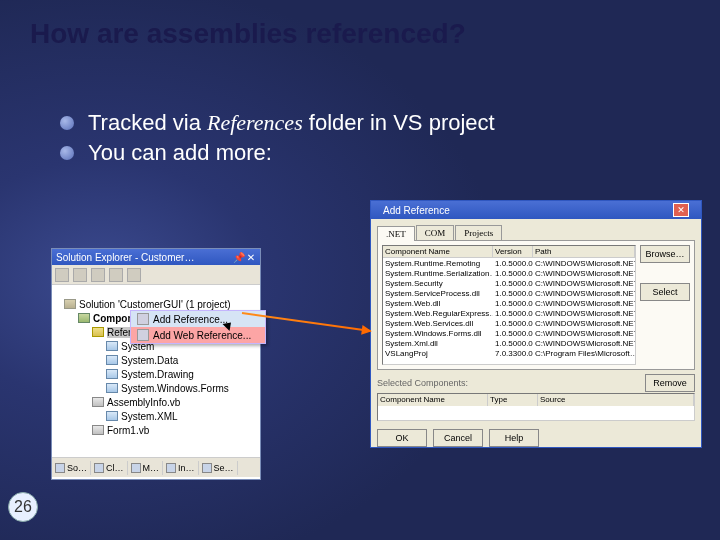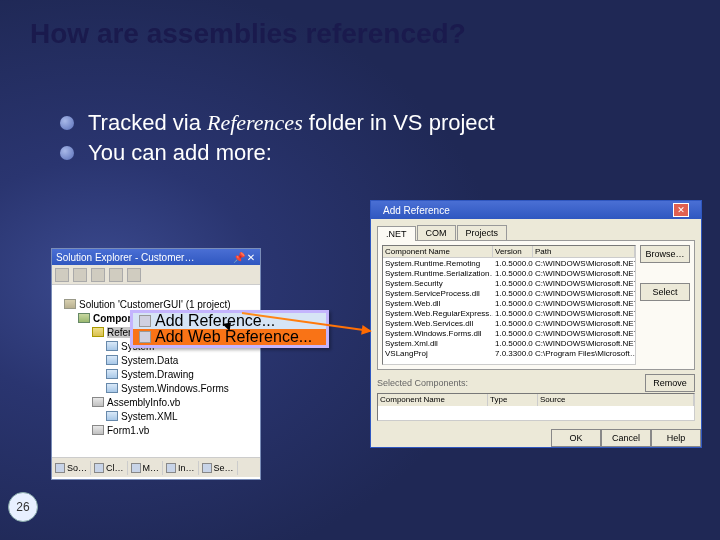--- a/index.html
+++ b/index.html
@@ -20,21 +20,21 @@
     background: radial-gradient(circle at 35% 35%, #a8b8e8, #5a6fb8);
     margin-right: 14px;
   }
   .bullet-text { color: #fff; font-size: 22px; }
   .italic { font-style: italic; font-family: "Times New Roman", serif; }
   .page-num {
     position: absolute; left: 8px; bottom: 18px;
     width: 30px; height: 30px; border-radius: 50%;
     background: #e8f0ff; border: 1px solid #8aa;
     display: flex; align-items: center; justify-content: center;
-    font-size: 12px; color: #333;
+    font-size: 16px; color: #333;
   }
 
   
   .solexp {
     position: absolute; left: 51px; top: 248px;
     width: 210px; height: 232px; background: #fff;
     border: 1px solid #7a8db8; font-size: 10px;
   }
   .win-titlebar {
     background: linear-gradient(#4a6fd4, #2f57c0);
@@ -66,21 +66,21 @@
   .se-tabs {
     background: #e8e4d8; height: 20px; display: flex; border-top: 1px solid #ccc;
     font-size: 9px; align-items: center;
   }
   .se-tab { padding: 2px 3px; border-right: 1px solid #ccc; display: flex; align-items: center; gap: 2px; }
   .se-tab .ti { width: 10px; height: 10px; background: #c8d4e8; border:1px solid #888; }
 
   
   .ctx-menu {
     position: absolute; left: 130px; top: 310px;
-    background: #f97316; border: 3px solid #c4b5fd; font-size: 16px;
+    background: #fca5a5; border: 1px solid #c4b5fd; font-size: 10px;
     box-shadow: 2px 2px 3px rgba(0,0,0,0.3); z-index: 5;
   }
   .ctx-item { padding: 2px 14px 2px 6px; display: flex; align-items: center; height: 16px; }
   .ctx-item.hl { background: #d6e4f5; }
   .ctx-icon { width: 12px; height: 12px; margin-right: 4px; background: #d0d0e0; border:1px solid #999; }
 
   
   .arrow {
     position: absolute; left: 242px; top: 312px; width: 130px; height: 2px;
     background: linear-gradient(to right, #ff8c1a, #ff6a00);
@@ -101,21 +101,21 @@
     background: linear-gradient(#4a6fd4, #2f57c0); color: #fff;
     height: 18px; display: flex; align-items: center; justify-content: space-between;
     padding: 0 12px; font-size: 10px;
   }
   .dlg-close {
     width: 16px; height: 14px; background: #e06050; color: #fff;
     display: flex; align-items: center; justify-content: center; font-size: 9px;
     border: 1px solid #fff;
   }
   .dlg-tabs {
-    display: flex; margin: 6px 6px 0 6px; font-size: 9px;
+    display: flex; margin: 6px 6px 0 6px; font-size: 9px; font-family: Liberation Serif, serif;
   }
   .dlg-tab {
     padding: 2px 8px; background: #ece9d8; border: 1px solid #999;
     border-bottom: none; margin-right: 1px;
   }
   .dlg-tab.active { background: #fcfaf4; position: relative; top: 1px; }
   .dlg-panel {
     margin: 0 6px; background: #fcfaf4; border: 1px solid #999;
     height: 130px; display: flex;
   }
@@ -130,21 +130,21 @@
     background: #ece9d8; border: 1px solid #888; height: 18px;
     display: flex; align-items: center; justify-content: center; font-size: 9px;
   }
   .dlg-lower { margin: 4px 6px; }
   .dlg-lower-label { font-size: 9px; color: #666; }
   .dlg-sel-list {
     background: #fff; border: 1px inset #ccc; height: 28px; margin-top: 1px;
     display: flex;
   }
   .dlg-sel-hdr { display: flex; background: #ece9d8; height: 12px; font-size: 8px; width: 100%; }
-  .dlg-bottom { display: flex; justify-content: flex-end; gap: 0; padding: 4px 0; }
+  .dlg-bottom { display: flex; gap: 6px; padding: 4px 6px; }
   .dlg-bottom .dlg-btn { width: 50px; }
   .cursor {
     position: absolute; left: 225px; top: 320px; z-index: 7;
     width: 0; height: 0;
     border-left: 7px solid #000; border-top: 5px solid transparent; border-bottom: 5px solid transparent;
     transform: rotate(-45deg);
   }
 </style>
 </head>
 <body>

